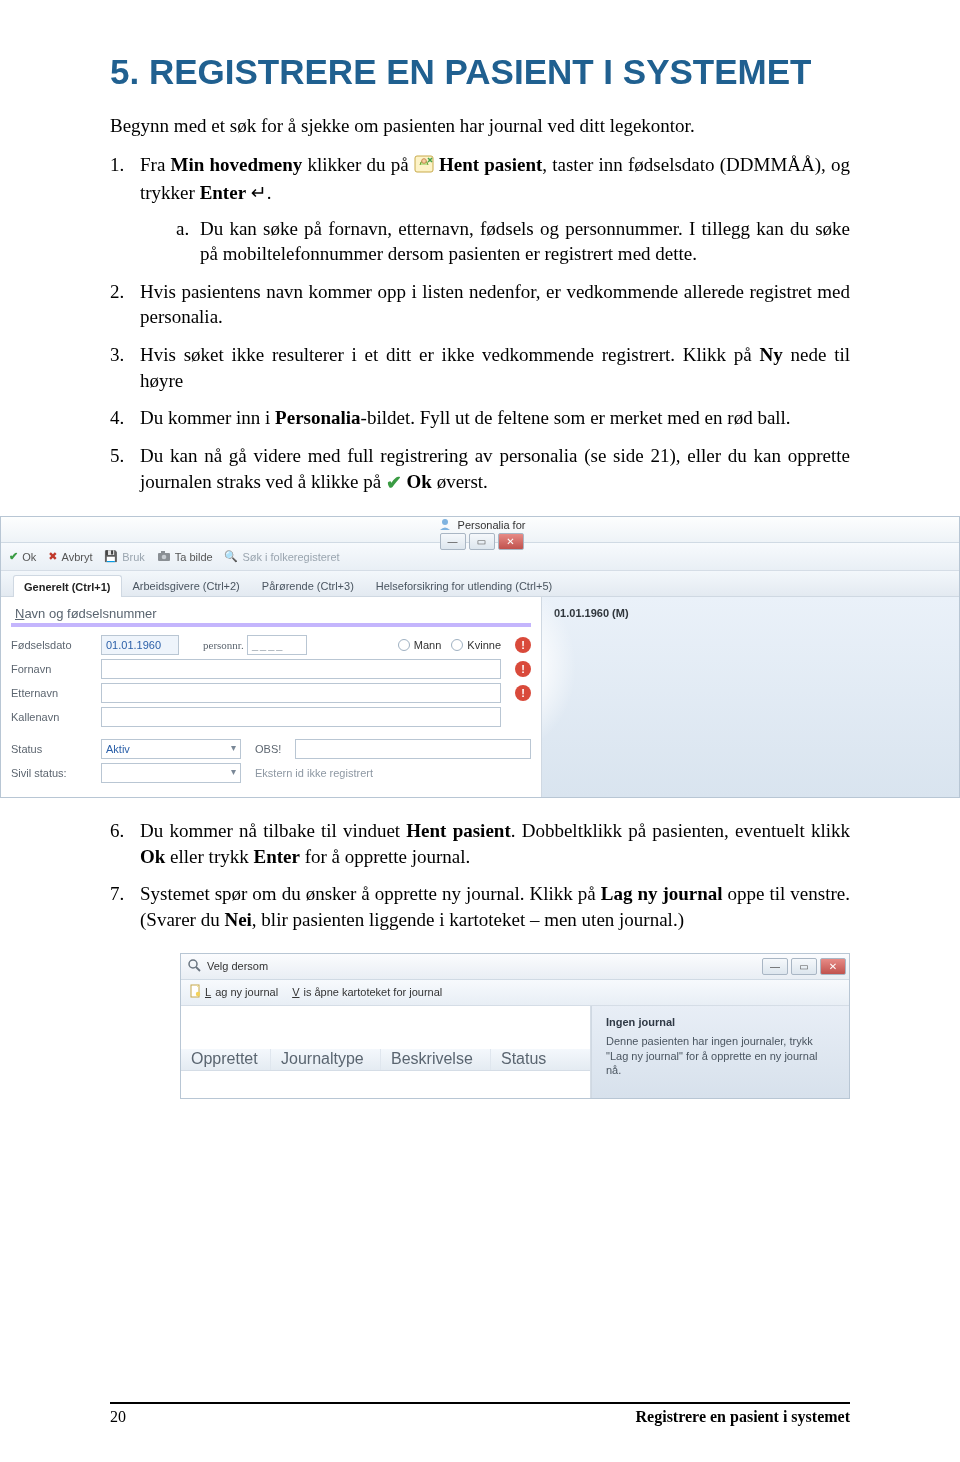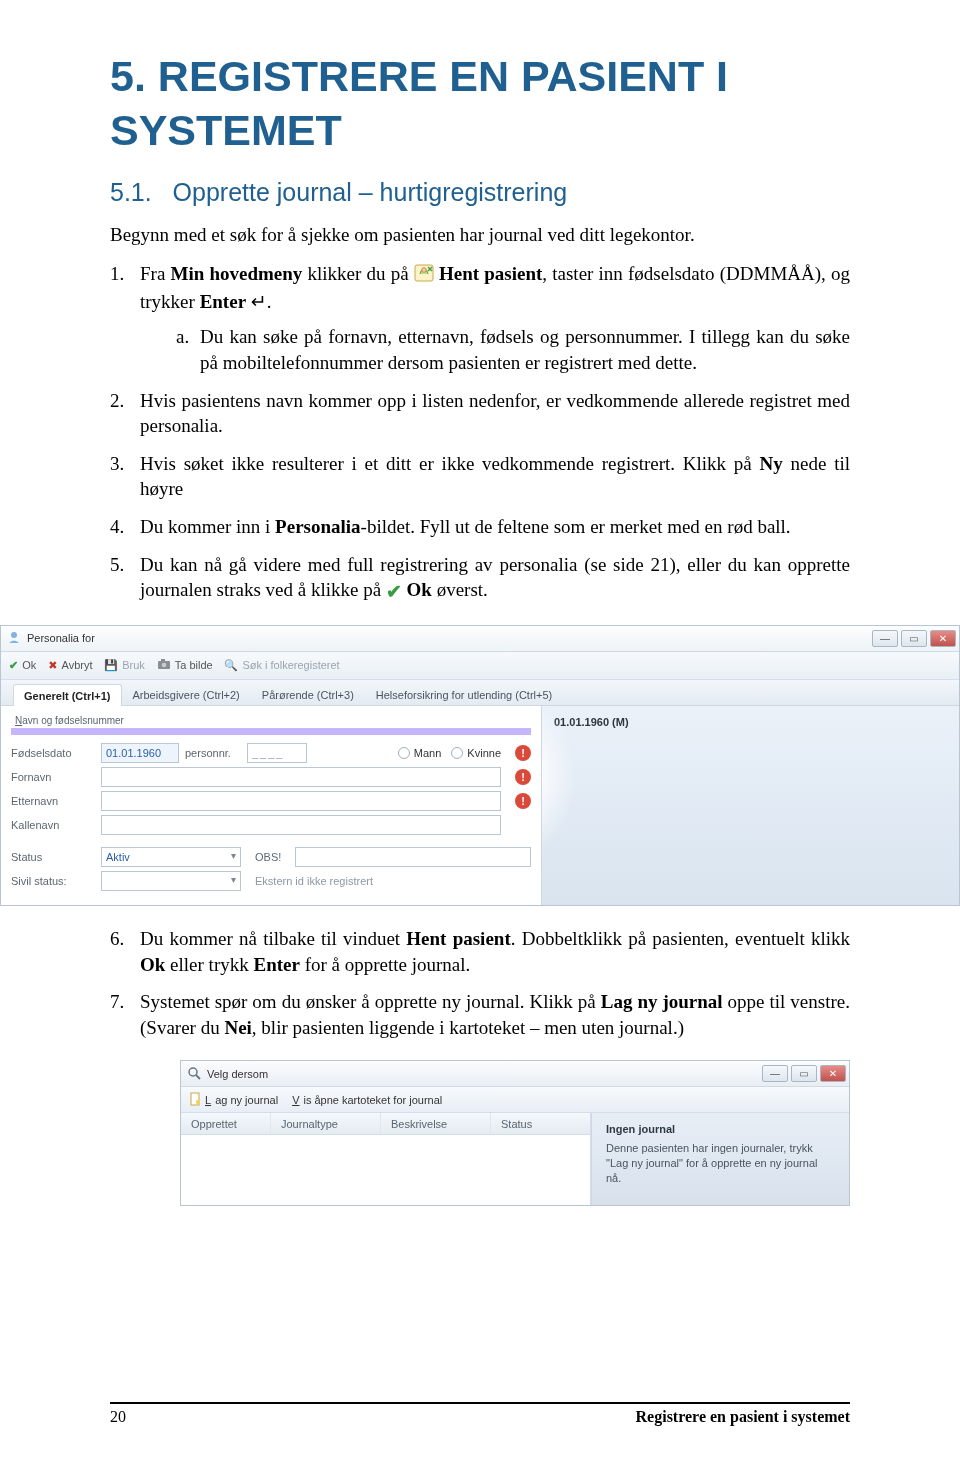--- a/index.html
+++ b/index.html
@@ -10,21 +10,21 @@
     font-family: "Times New Roman", Times, serif;
     color: #000;
     position: relative;
   }
   .page {
     padding: 50px 110px 0 110px;
   }
   h1.chapter {
     font-family: Arial, Helvetica, sans-serif;
     color: #206090;
-    font-size: 43px;
+    font-size: 35px;
     font-weight: bold;
     line-height: 1.25;
     margin-bottom: 20px;
   }
   h2.section {
     font-family: Arial, Helvetica, sans-serif;
     color: #206090;
     font-size: 25px;
     font-weight: normal;
     margin: 8px 0 16px 0;
@@ -77,20 +77,21 @@
   }
   
   .win-title {
     background: linear-gradient(#fdfefe, #eef3f7);
     height: 26px;
     display: flex;
     align-items: center;
     justify-content: space-between;
     padding: 0 3px 0 6px;
     border-bottom: 1px solid #d0dae4;
+    flex-direction: column;
   }
   .win-title-left { display: flex; align-items: center; gap: 6px; }
   .win-controls { display: flex; gap: 3px; }
   .win-btn {
     width: 26px; height: 17px;
     border: 1px solid #a9b6c4;
     border-radius: 2px;
     background: linear-gradient(#f5f8fb, #dde6ee);
     display:flex; align-items:center; justify-content:center;
     font-size: 10px; color:#555;
@@ -143,27 +144,27 @@
     padding: 10px 12px;
     position: relative;
     overflow: hidden;
   }
   .curve {
     position:absolute; left:-34px; top:-30px; width:80px; height:200px;
     border-radius: 50%;
     background: radial-gradient(ellipse at left, #fff 20%, rgba(255,255,255,0) 60%);
   }
   .group-label {
-    font-size: 10px; color:#5a6570;
-    padding: 3px 0 2px 4px; border-bottom: 7px solid #c4b5fd;
+    font-size: 13px; color:#5a6570;
+    padding: 3px 0 2px 4px; border-bottom: 4px solid #c4b5fd;
     margin-bottom: 6px;
   }
   .form-row { display:flex; align-items:center; height: 24px; }
   .form-label { width: 90px; color:#5d6670; }
-  .form-label2 { width: 68px; color:#5d6670; padding-left: 6px;}
+  .form-label2 { width: 68px; color:#5d6670; padding-left: 24px; font-family: Liberation Serif, serif;}
   .tbox {
     height: 20px; border: 1px solid #b9c6d3; background:#fff;
     padding: 0 4px; display:flex; align-items:center; color:#333;
   }
   .tbox.blue { color:#2a5fa8; background:#eef4fb; }
   .combo { position:relative; }
   .combo:after {
     content:"▾"; position:absolute; right:4px; top:2px; color:#7a8897; font-size:10px;
   }
   .radio {
@@ -195,21 +196,21 @@
   .vj-body { display:flex; height: 92px; }
   .vj-list {
     flex: 0 0 410px;
     border-right:1px solid #d5dde6;
   }
   .vj-head {
     display:flex;
     background:linear-gradient(#f4f8fc,#e4ebf2);
     border-bottom:1px solid #d5dde6;
     height:22px; align-items:center;
-    font-size:11px; color:#5a6570;
+    font-size:16px; color:#5a6570;margin-top:43px;
   }
   .vj-col { padding: 0 10px; border-right:1px solid #dfe6ee; height:100%; display:flex; align-items:center; }
   .vj-right {
     flex:1;
     background: linear-gradient(180deg,#e8eef6 0%, #d7e1ec 100%);
     padding: 10px 14px;
     border-left: 1px solid #cfd8e2;
   }
   .vj-right .head { font-weight:bold; color:#2f3945; margin-bottom:6px; }
   .vj-right .txt { color:#4a5560; line-height:1.35; }
@@ -231,24 +232,20 @@
 </head>
 <body>
 
 <div class="page">
 
   <h1 class="chapter">
     <span>5.</span>
     <span>REGISTRERE EN PASIENT I SYSTEMET</span>
   </h1>
 
-  <h2 class="section">
-    <span>5.1.</span>&nbsp;&nbsp;
-    <span>Opprette journal – hurtigregistrering</span>
-  </h2>
 
   <p class="intro">Begynn med et søk for å sjekke om pasienten har journal ved ditt legekontor.</p>
 
   <ol class="outer">
     <li>
       <span class="num">1.</span>
       <span class="body">
         <span>Fra </span><b>Min hovedmeny</b><span> klikker du på </span>
         <span class="inline-icon">
           <svg width="20" height="18">

